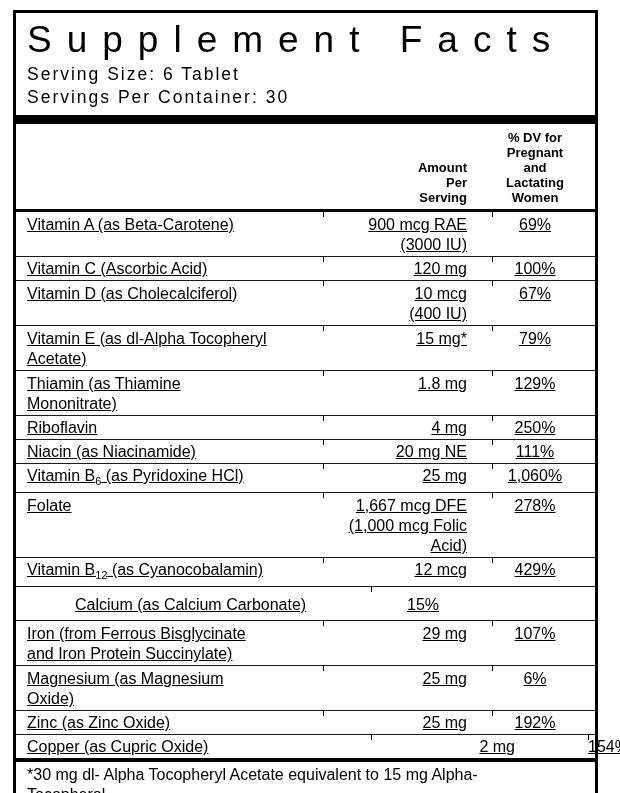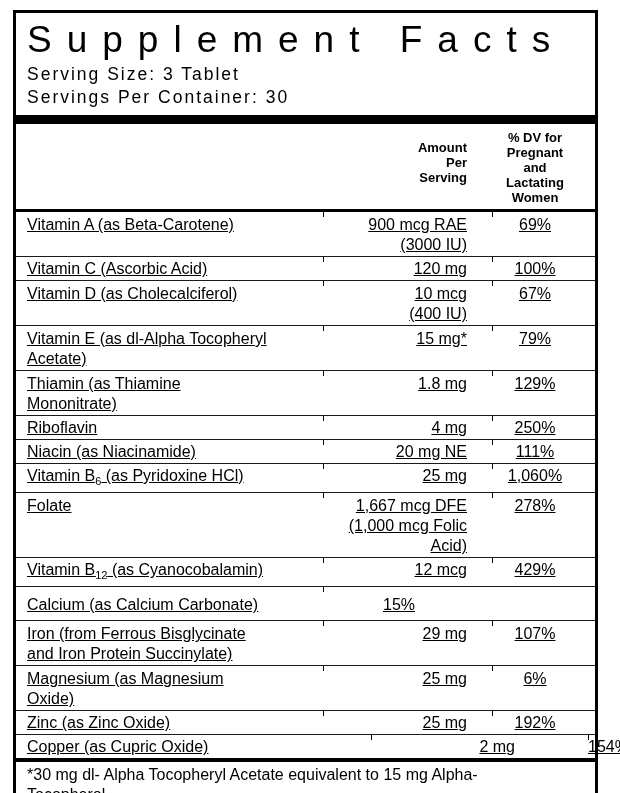--- a/index.html
+++ b/index.html
@@ -41,55 +41,55 @@
     font-size: 16px;
     line-height: 20px;
   }
   .row.body { border-bottom: 1px solid #1a1a1a; text-decoration: underline; }
   .row.body:last-of-type { border-bottom: none; gap: 48px; }
   .cell { padding-top: 2px; padding-bottom: 1px; }
   .cell.name   { padding-left: 11px; text-align: left; }
   .cell.amount { text-align: right; padding-right: 25px; }
   .cell.dv     { text-align: center; padding-right: 17px; }
   .row.multi .cell { padding-top: 3px; padding-bottom: 1px; }
-  .row.tall .cell { padding-top: 8px; padding-bottom: 5px; }
+  .row.tall .cell { padding-top: 8px; padding-bottom: 5px; margin-left: 48px; }
   .pre { white-space: pre-line; }
   sub { font-size: 11px; }
 
   
   .tick {
     background-image: linear-gradient(#000, #000);
     background-size: 1px 5px;
     background-repeat: no-repeat;
     background-position: 0 0;
   }
 
   .row.head {
     font-size: 13px;
     font-weight: bold;
     line-height: 15px;
   }
   .row.head .cell { padding-top: 6px; padding-bottom: 4px; }
-  .head-amount-offset { display: inline-block; margin-top: 10px; }
+  .head-amount-offset { display: inline-block; margin-top: 30px; }
 
   .footnote {
     font-size: 16px;
     line-height: 20px;
     padding: 3px 14px 7px 11px;
   }
 </style>
 </head>
 <body>
 
 <div class="label-box">
 
   <div class="title">Supplement Facts</div>
 
   <div class="serving-block">
-    <div>Serving Size: 3 Tablet</div>
+    <div>Serving Size: 6 Tablet</div>
     <div>Servings Per Container: 30</div>
   </div>
 
   <div class="bar-thick"></div>
 
   <div class="row head">
     <div class="cell name"></div>
     <div class="cell amount"><span class="pre head-amount-offset">Amount
 Per
 Serving</span></div>

